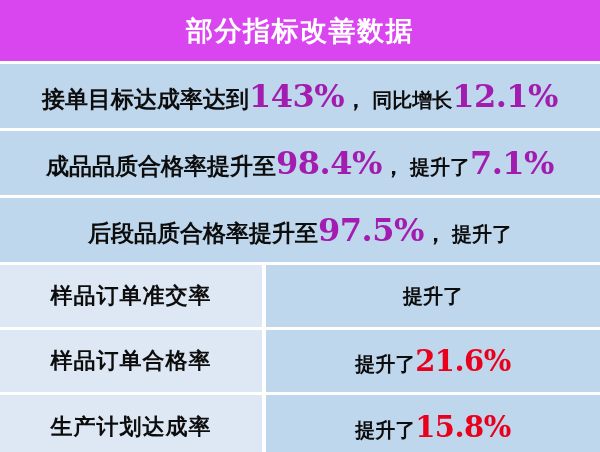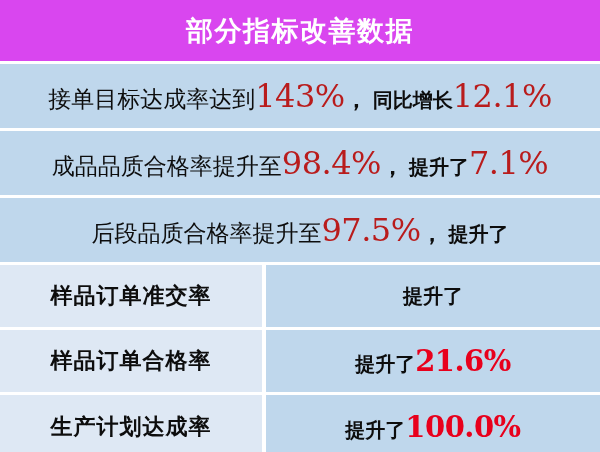--- a/index.html
+++ b/index.html
@@ -83,34 +83,34 @@
     display: flex;
     align-items: center;
     justify-content: center;
     white-space: nowrap;
   }
 
   
   .txt-cn {
     color: #0d0d0d;
     font-size: 23px;
-    font-weight: normal;
+    font-weight: bold;
     letter-spacing: 0px;
     line-height: 1;
   }
   .txt-cn-small {
     color: #0d0d0d;
     font-size: 20px;
     font-weight: bold;
     line-height: 1;
   }
   .num-red {
-    color: #b91c1c;
+    color: #a21caf;
     font-size: 32px;
-    font-weight: normal;
+    font-weight: bold;
     line-height: 1;
     font-family: "DejaVu Serif", "Liberation Serif", serif;
     letter-spacing: -0.5px;
   }
   .num-red-sm {
     color: #e8001c;
     font-size: 29px;
     font-weight: bold;
     line-height: 1;
     font-family: "DejaVu Serif", "Liberation Serif", serif;
@@ -201,19 +201,19 @@
     </div>
 
     <div class="split-row">
       <div class="cell-left">
         <span class="label-cn">生产计划达成率</span>
       </div>
       <div class="cell-gap"></div>
       <div class="cell-right">
         <span class="inline-wrap">
           <span class="txt-cn-small">提升了</span>
-          <span class="num-red-sm">100.0%</span>
+          <span class="num-red-sm">15.8%</span>
         </span>
       </div>
     </div>
 
   </div>
 </div>
 
 </body></html>

